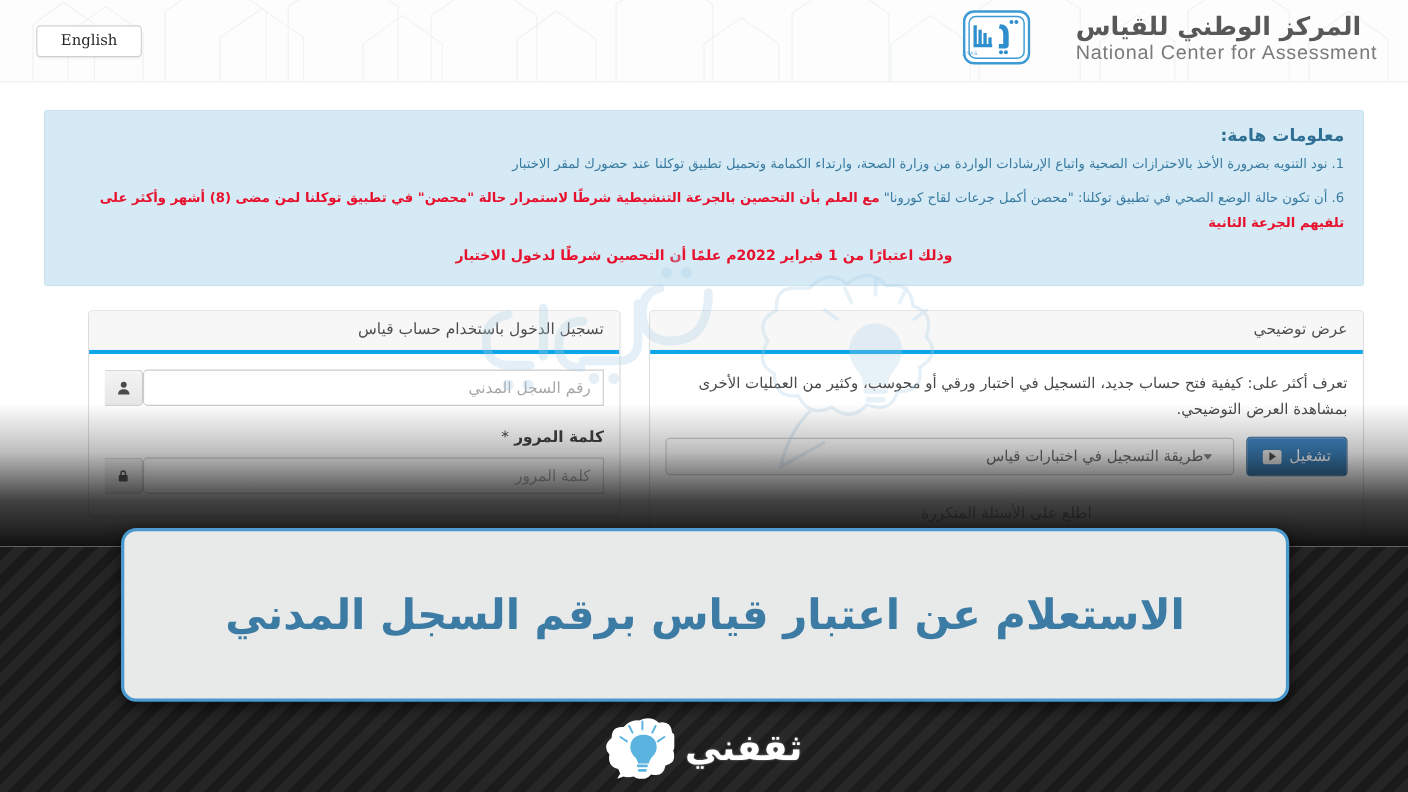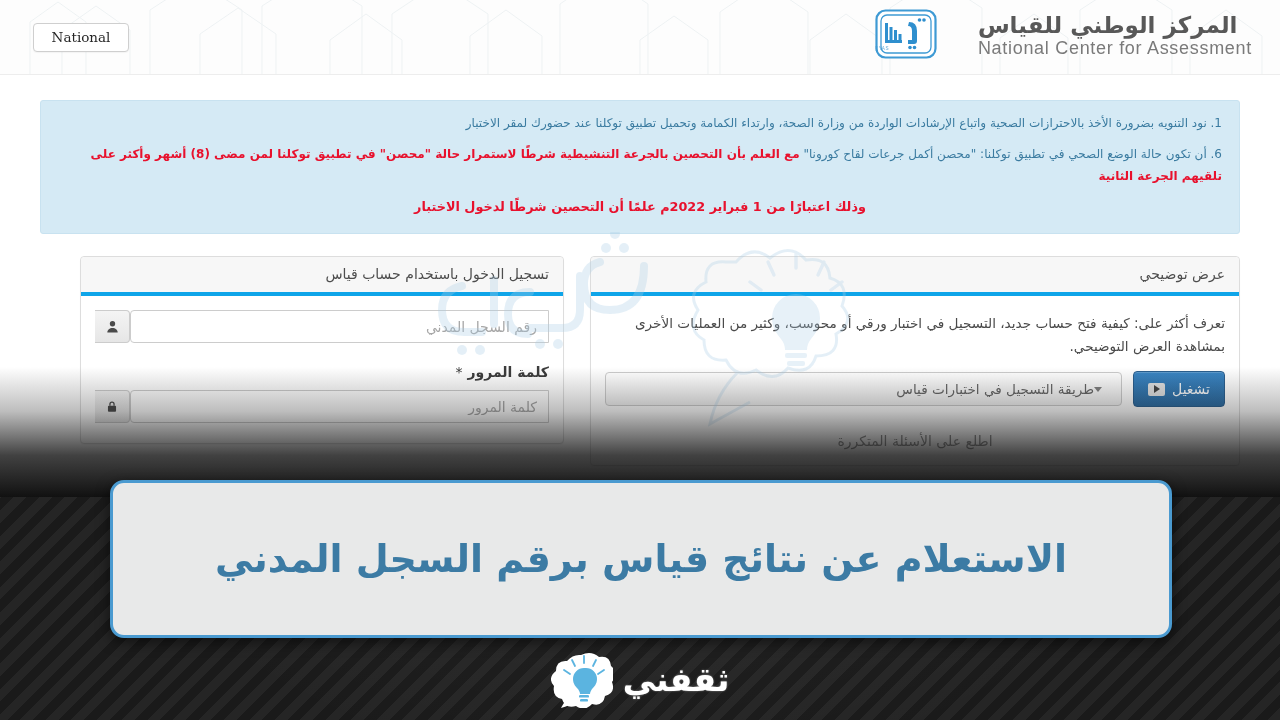--- a/index.html
+++ b/index.html
@@ -430,21 +430,21 @@
         <path d="M720 80 L720 12 L764 -18 L808 12 L808 80"></path>
         <path d="M810 80 L810 40 L846 14 L882 40 L882 80"></path>
         <path d="M890 80 L890 8 L936 -22 L982 8 L982 80"></path>
         <path d="M1000 80 L1000 38 L1034 14 L1068 38 L1068 80"></path>
         <path d="M1080 80 L1080 10 L1126 -20 L1172 10 L1172 80"></path>
         <path d="M1190 80 L1190 36 L1226 10 L1262 36 L1262 80"></path>
       </g>
     </svg>
 
     <div class="hdr-inner">
-      <div id="english-btn">National</div>
+      <div id="english-btn">English</div>
 
       <div id="brand">
         <div id="brand-text">
           <div id="brand-ar">المركز الوطني للقياس</div>
           <div id="brand-en">National Center for Assessment</div>
         </div>
         <svg id="brand-logo" viewBox="0 0 62 50">
           <rect x="1.5" y="1.5" width="59" height="47" rx="9" ry="9" fill="#ffffff" stroke="#3e9ad4" stroke-width="2.2"></rect>
           <rect x="6" y="6" width="50" height="38" rx="6" ry="6" fill="none" stroke="#3e9ad4" stroke-width="1.3"></rect>
           <g fill="#2f8fce">
@@ -461,20 +461,21 @@
           </g>
           <text x="14" y="41" font-family="Liberation Sans, sans-serif" font-size="4.6" fill="#5fa8d6" letter-spacing="0.5">QIYAS</text>
         </svg>
       </div>
     </div>
   </div>
 
   <div id="content">
 
     <div id="alert-box">
+      <div id="alert-title">معلومات هامة:</div>
       <div class="alert-line">1. نود التنويه بضرورة الأخذ بالاحترازات الصحية واتباع الإرشادات الواردة من وزارة الصحة، وارتداء الكمامة وتحميل تطبيق توكلنا عند حضورك لمقر الاختبار</div>
       <div class="alert-line l2">
         <span>6. أن تكون حالة الوضع الصحي في تطبيق توكلنا: "محصن أكمل جرعات لقاح كورونا" </span><span class="em-red">مع العلم بأن التحصين بالجرعة التنشيطية شرطًا لاستمرار حالة "محصن" في تطبيق توكلنا لمن مضى (8) أشهر وأكثر على تلقيهم الجرعة الثانية</span>
       </div>
       <div class="alert-red-center">وذلك اعتبارًا من 1 فبراير 2022م علمًا أن التحصين شرطًا لدخول الاختبار</div>
     </div>
 
     <div id="panels">
 
       <div class="panel" id="panel-demo">
@@ -568,21 +569,21 @@
       <circle cx="214" cy="112" r="5"></circle>
       <circle cx="118" cy="118" r="5"></circle>
       <circle cx="136" cy="118" r="5"></circle>
     </g>
   </svg>
 
   <div id="page-fade"></div>
 </div>
 
 <div id="headline-banner">
-  <div id="headline-text">الاستعلام عن نتائج قياس برقم السجل المدني</div>
+  <div id="headline-text">الاستعلام عن اعتبار قياس برقم السجل المدني</div>
 </div>
 
 <div id="footer-logo">
   <div id="footer-wordmark">ثقفني</div>
   <svg width="62" height="56" viewBox="0 0 62 56">
     <path d="M30 3 q10 -5 18 2 q11 -2 12 9 q8 7 1 16 q4 11 -7 14 q-2 11 -13 8
              q-7 8 -16 2 q-11 3 -14 -7 q-10 -2 -8 -13 q-7 -8 2 -15 q0 -11 11 -10 q6 -7 14 -6 z" fill="#ffffff"></path>
     <path d="M20 42 q-7 8 -10 14 q10 -3 17 -8 z" fill="#ffffff"></path>
     <path d="M33 16 a11 11 0 0 0 -11 11 c0 5 3 8 5 10 c1 2 2 3 2 5 l10 0 c0 -2 1 -3 2 -5
              c2 -2 5 -5 5 -10 a11 11 0 0 0 -11 -11 z" fill="#5bb4e0"></path>

